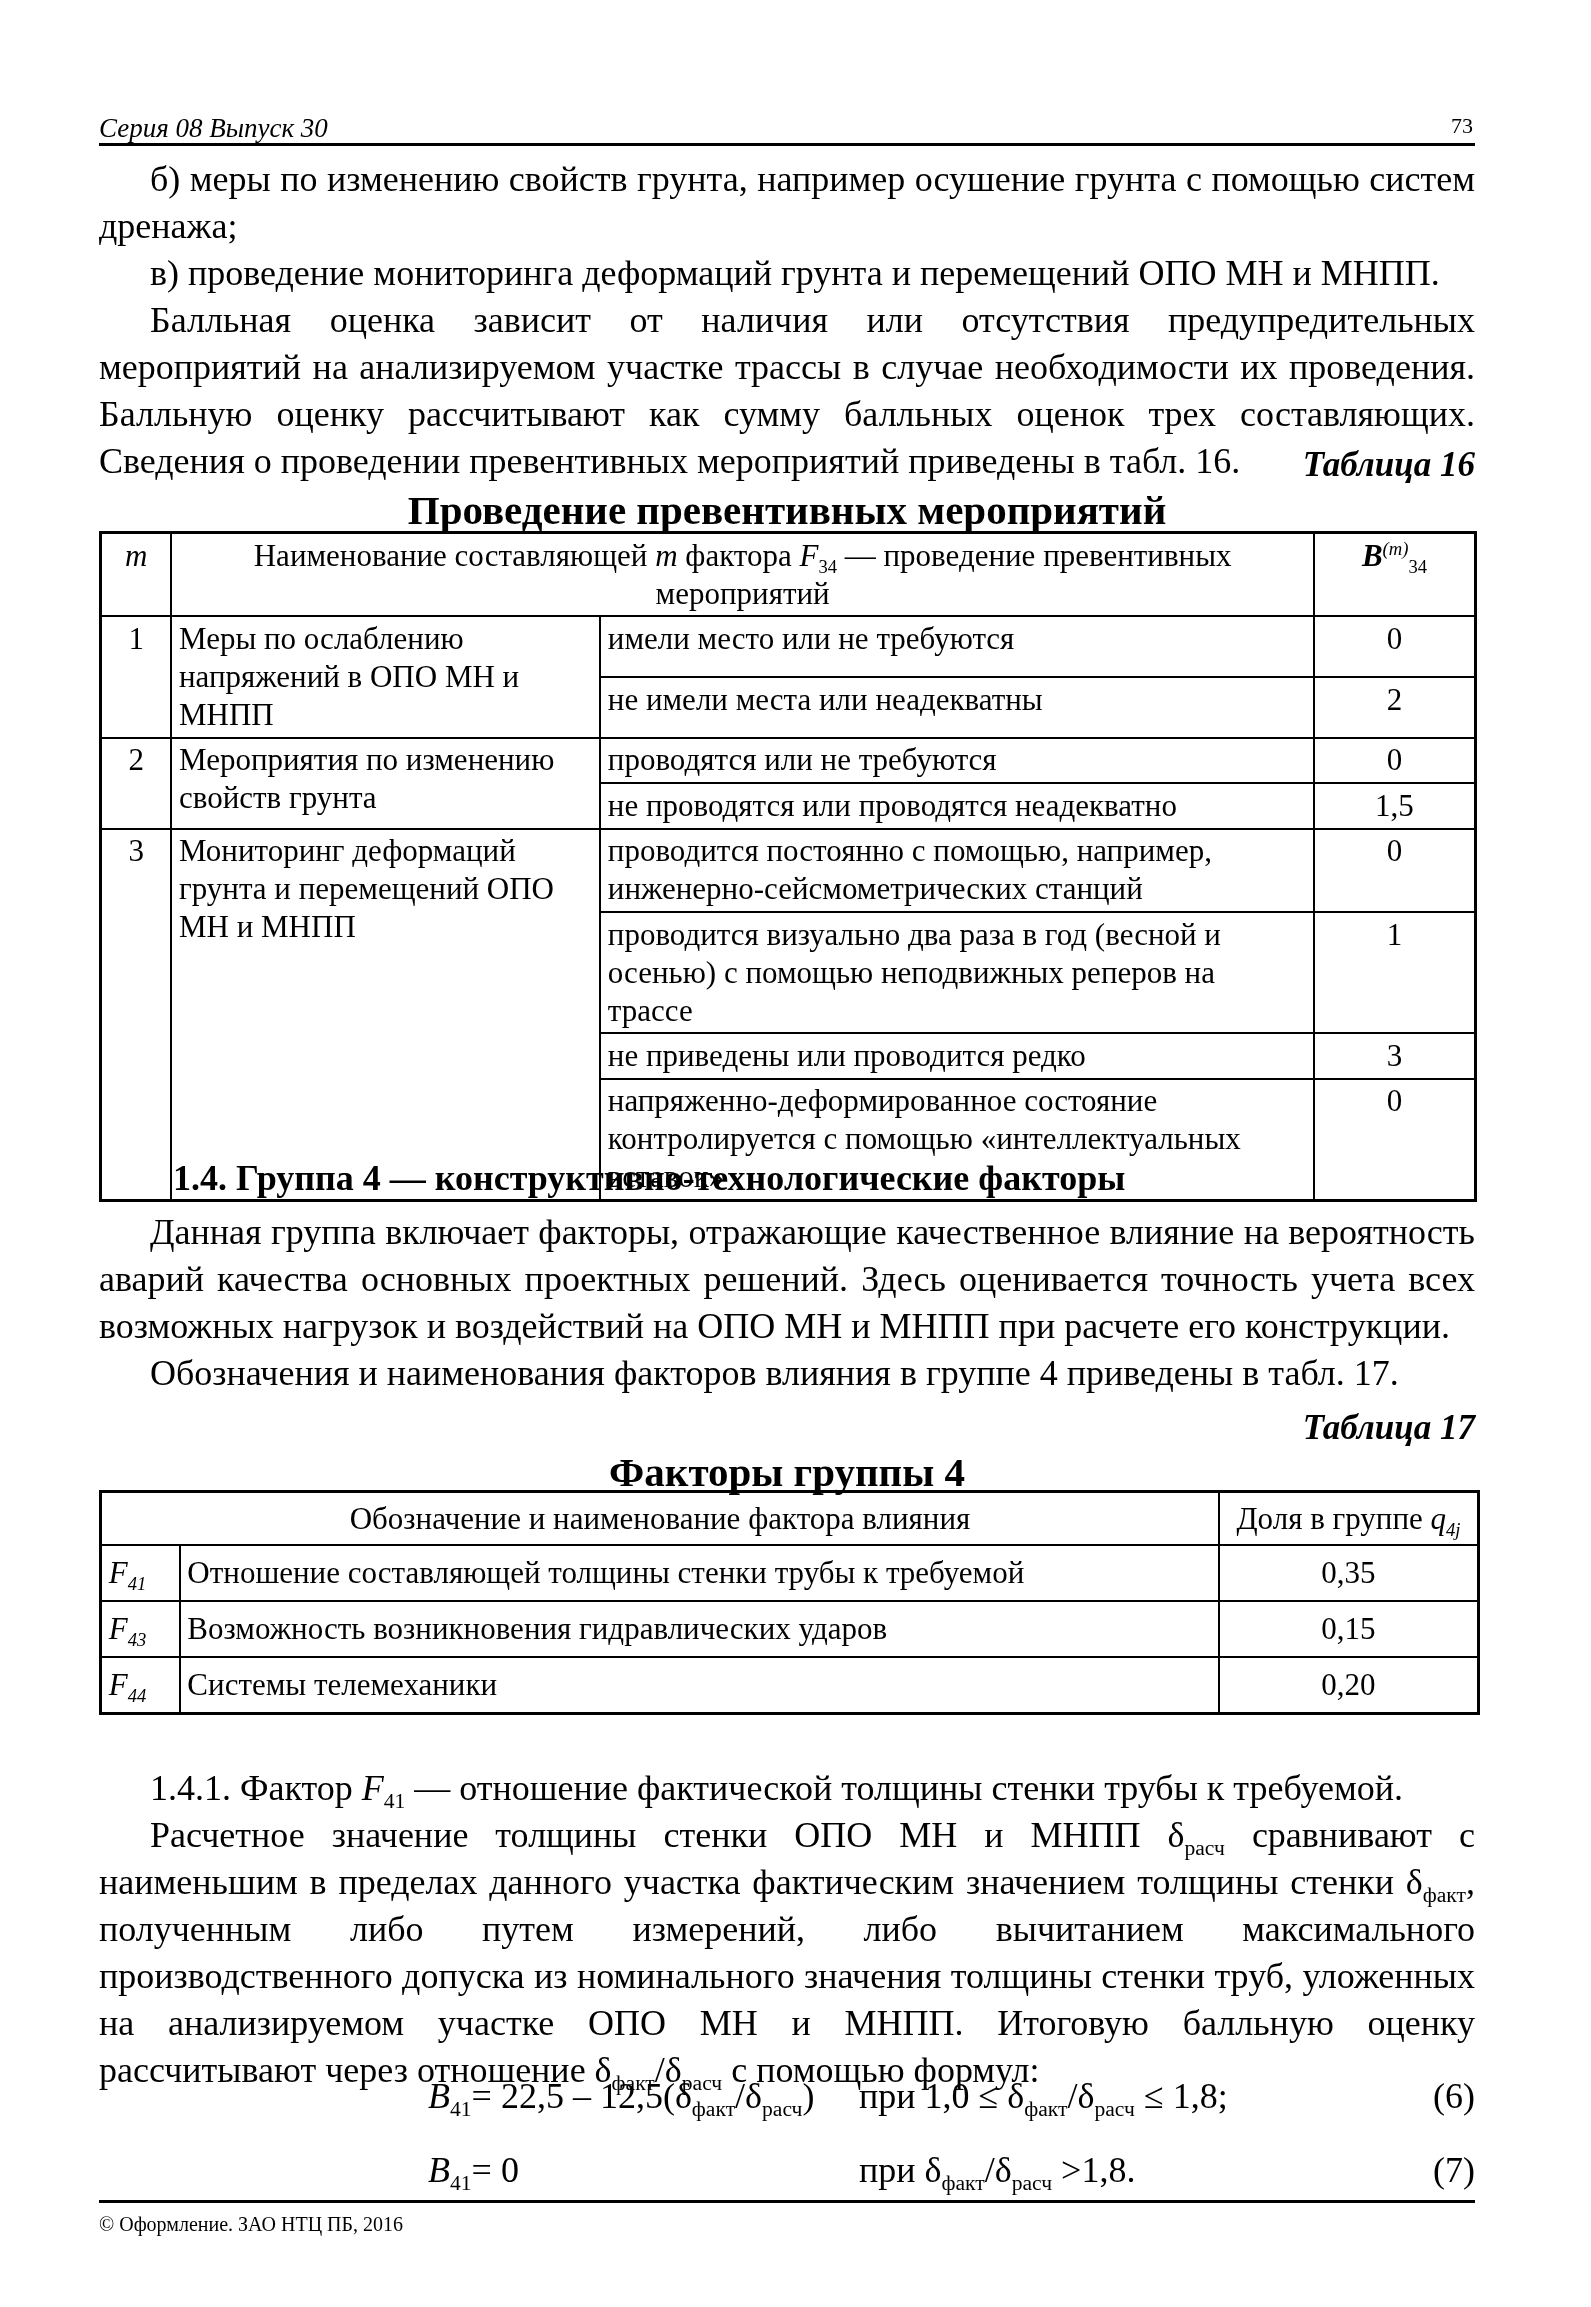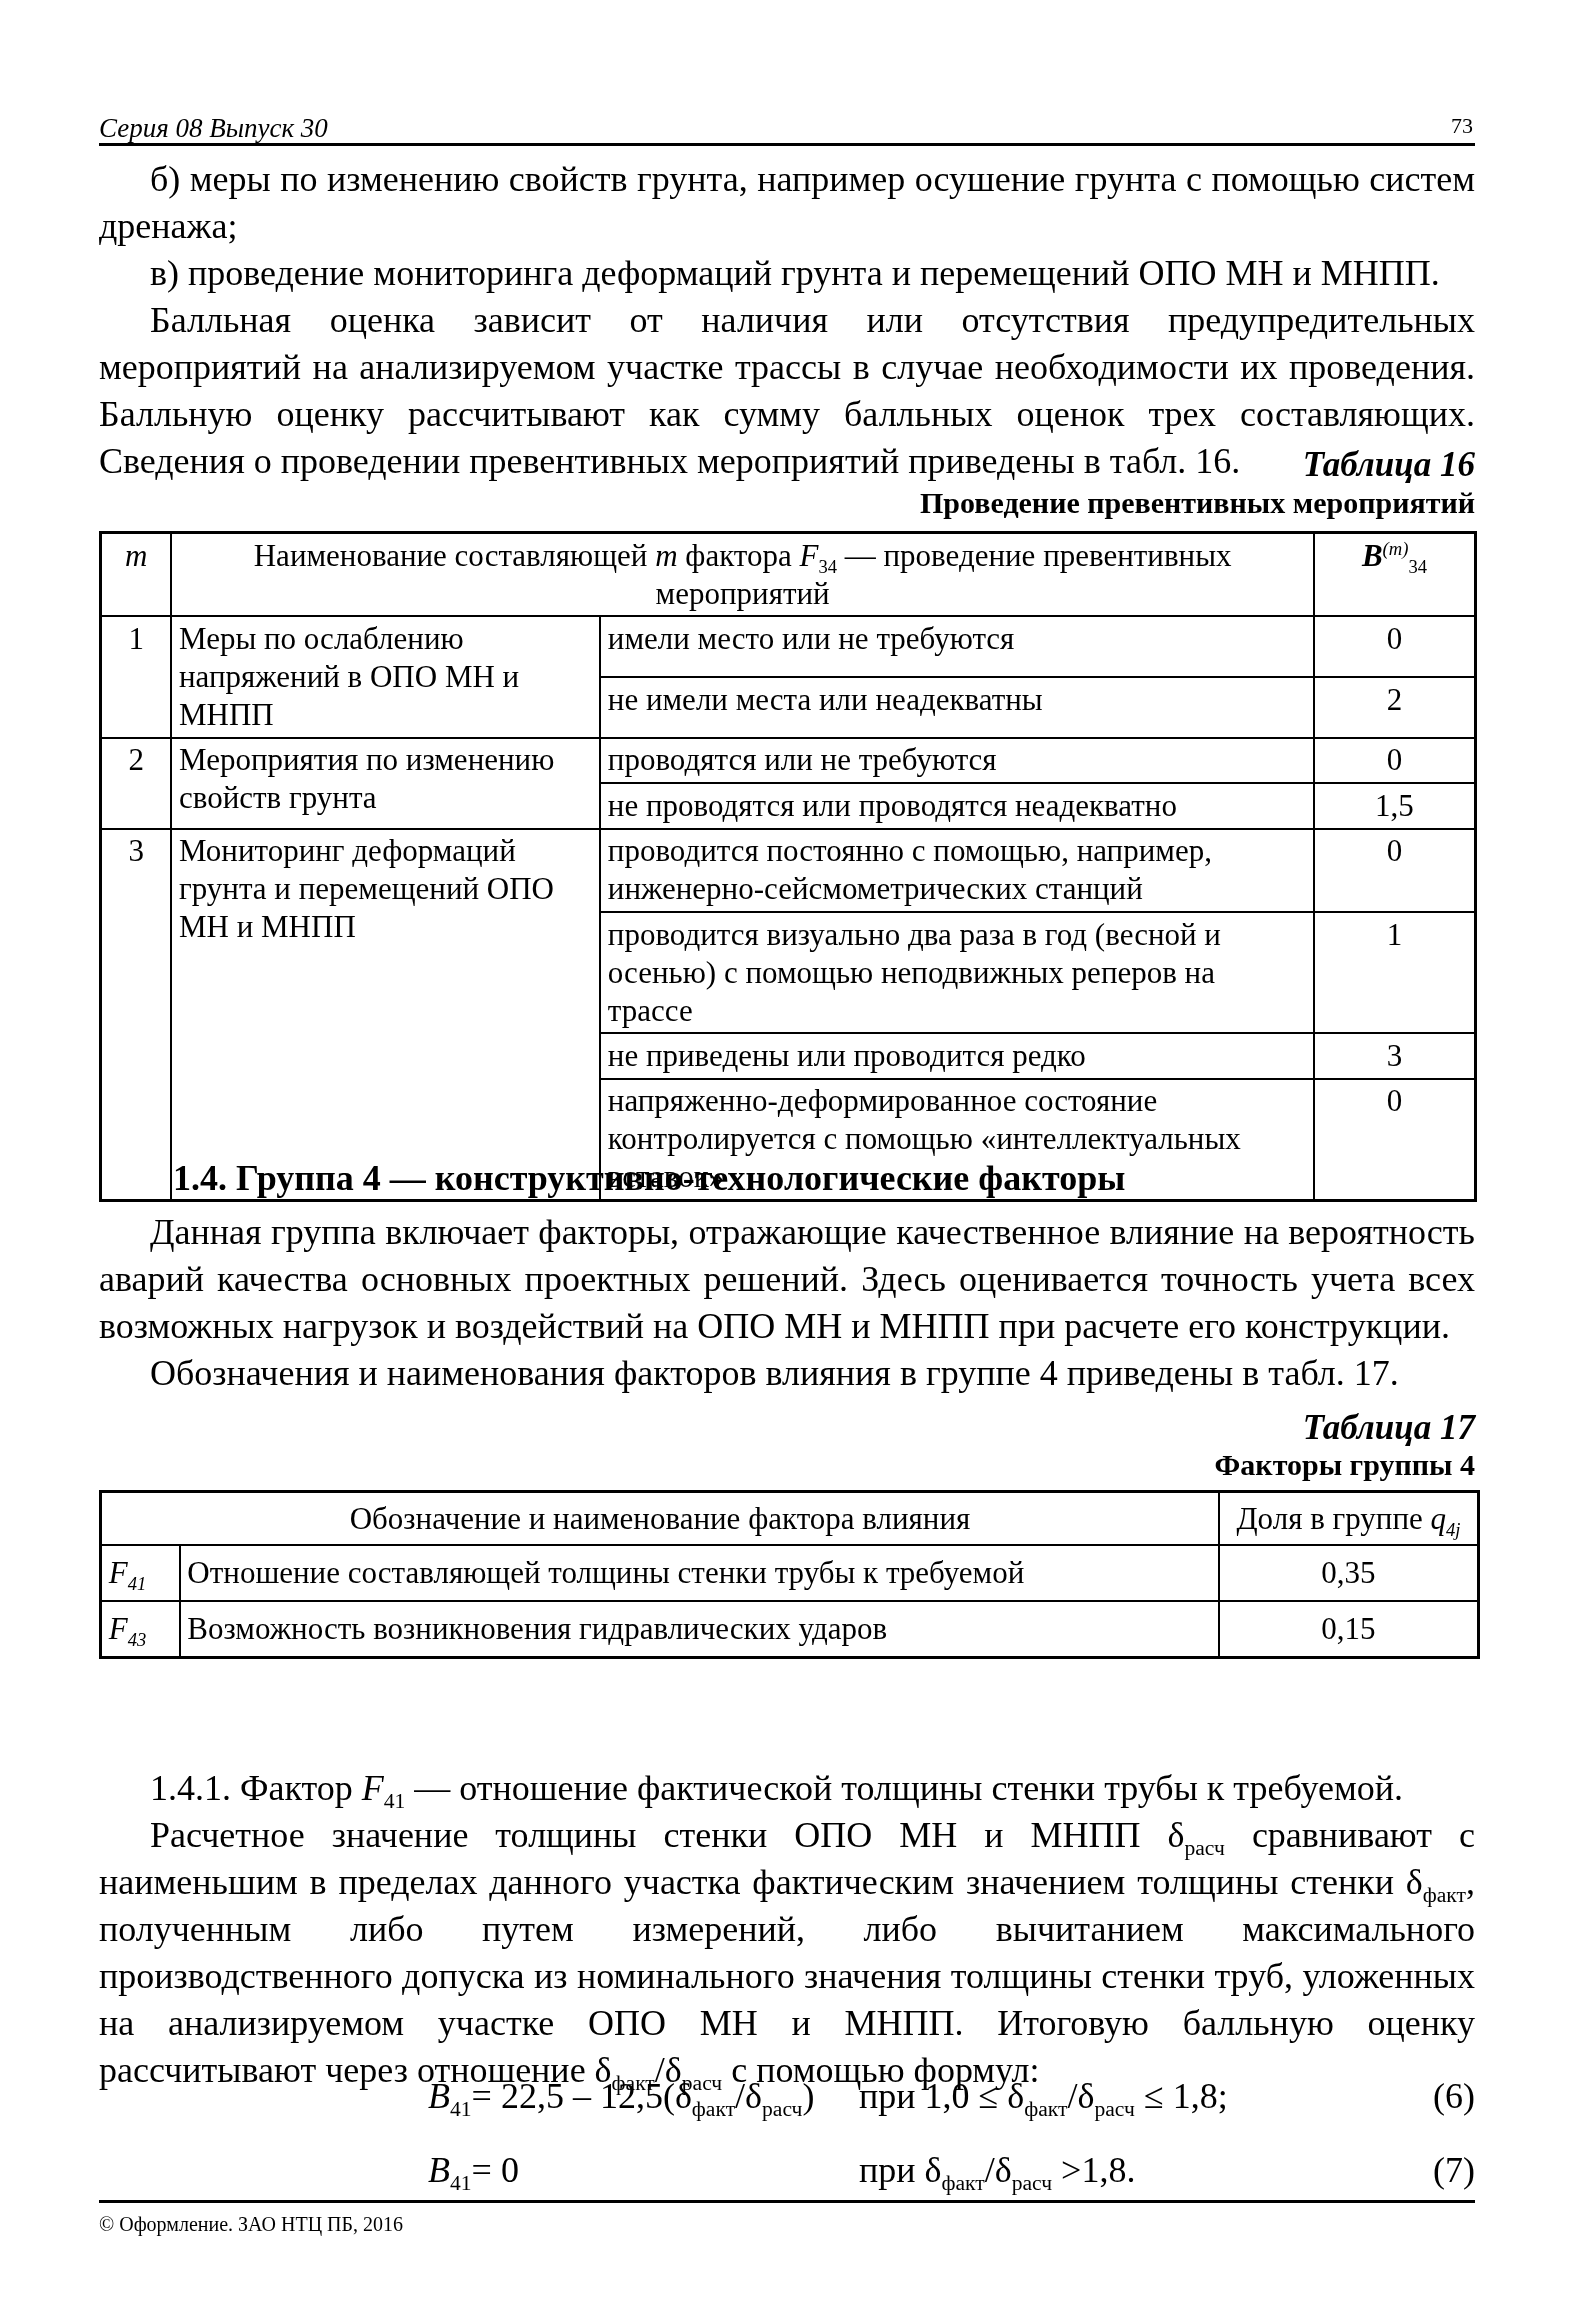--- a/index.html
+++ b/index.html
@@ -5,21 +5,21 @@
   html, body { margin: 0; padding: 0; background: #ffffff; }
   body { width: 1591px; height: 2307px; position: relative; overflow: hidden;
          font-family: "Liberation Serif", "DejaVu Serif", serif; color: #000; }
   .abs { position: absolute; }
   .hdr { left: 99px; top: 113px; font-size: 27px; font-style: italic; }
   .pgnum { right: 118px; top: 113px; font-size: 22px; }
   .rule { left: 99px; width: 1376px; height: 3.4px; background: #000; }
   .para { left: 99px; width: 1376px; font-size: 36px; line-height: 47px; text-align: justify; text-align-last: left; }
   .para p { margin: 0; text-indent: 51px; }
   .tbl-label { right: 116px; font-size: 35px; font-weight: bold; font-style: italic; }
-  .tbl-title { left: 99px; width: 1376px; text-align: right; font-size: 30px; font-weight: bold; }
+  .tbl-title { left: 99px; width: 1376px; text-align: center; font-size: 41px; font-weight: bold; }
   table { border-collapse: collapse; position: absolute; font-size: 31px; line-height: 38px; }
   td, th { border: 2px solid #000; vertical-align: top; padding: 2.7px 6.7px; font-weight: normal; }
   .outer { border: 3.4px solid #000; }
   .c { text-align: center; }
   sub { font-size: 60%; vertical-align: -0.35em; line-height: 0; }
   sup { font-size: 60%; vertical-align: 0.6em; line-height: 0; }
   .it { font-style: italic; }
   .section { left: 150px; top: 1157px; font-size: 36px; font-weight: bold; margin-left: 23px; }
   .formula { font-size: 36px; }
   .footer { left: 99px; top: 2213px; font-size: 20px; }
@@ -120,20 +120,25 @@
   <tr>
     <td class="it" style="padding:8px 6.7px"><span>F</span><sub>41</sub></td>
     <td style="padding:8px 6.7px">Отношение составляющей толщины стенки трубы к требуемой</td>
     <td class="c" style="padding:8px 6.7px">0,35</td>
   </tr>
   <tr>
     <td class="it" style="padding:8px 6.7px"><span>F</span><sub>43</sub></td>
     <td style="padding:8px 6.7px">Возможность возникновения гидравлических ударов</td>
     <td class="c" style="padding:8px 6.7px">0,15</td>
   </tr>
+  <tr>
+    <td class="it" style="padding:8px 6.7px"><span>F</span><sub>44</sub></td>
+    <td style="padding:8px 6.7px">Системы телемеханики</td>
+    <td class="c" style="padding:8px 6.7px">0,20</td>
+  </tr>
 </tbody>
   </table>
 
 <div class="abs para" style="top:1765px">
   <p><span>1.4.1. Фактор </span><span class="it">F</span><sub>41</sub><span> — отношение фактической толщины стенки трубы к требуемой.</span></p>
   <p><span>Расчетное значение толщины стенки ОПО МН и МНПП δ</span><sub>расч</sub><span> сравнивают с наименьшим в пределах данного участка фактическим значением толщины стенки δ</span><sub>факт</sub><span>, полученным либо путем измерений, либо вычитанием максимального производственного допуска из номинального значения толщины стенки труб, уложенных на анализируемом участке ОПО МН и МНПП. Итоговую балльную оценку рассчитывают через отношение δ</span><sub>факт</sub><span>/δ</span><sub>расч</sub><span> с помощью формул:</span></p>
 </div>
 
 <div class="abs formula" style="left:428px; top:2075px"><span class="it">B</span><sub>41</sub><span>= 22,5 – 12,5(δ</span><sub>факт</sub><span>/δ</span><sub>расч</sub><span>)</span></div>
 <div class="abs formula" style="left:859px; top:2075px"><span>при 1,0 ≤ δ</span><sub>факт</sub><span>/δ</span><sub>расч</sub><span> ≤ 1,8;</span></div>

